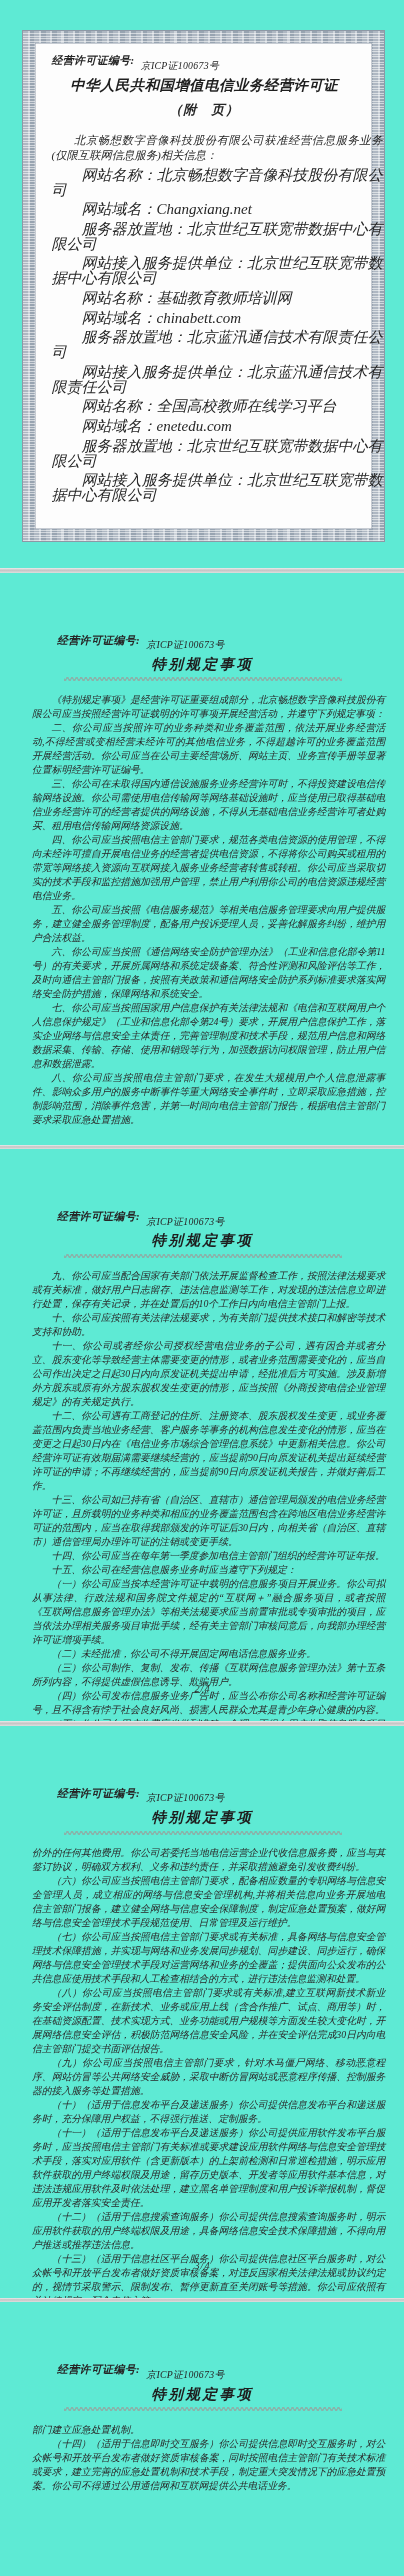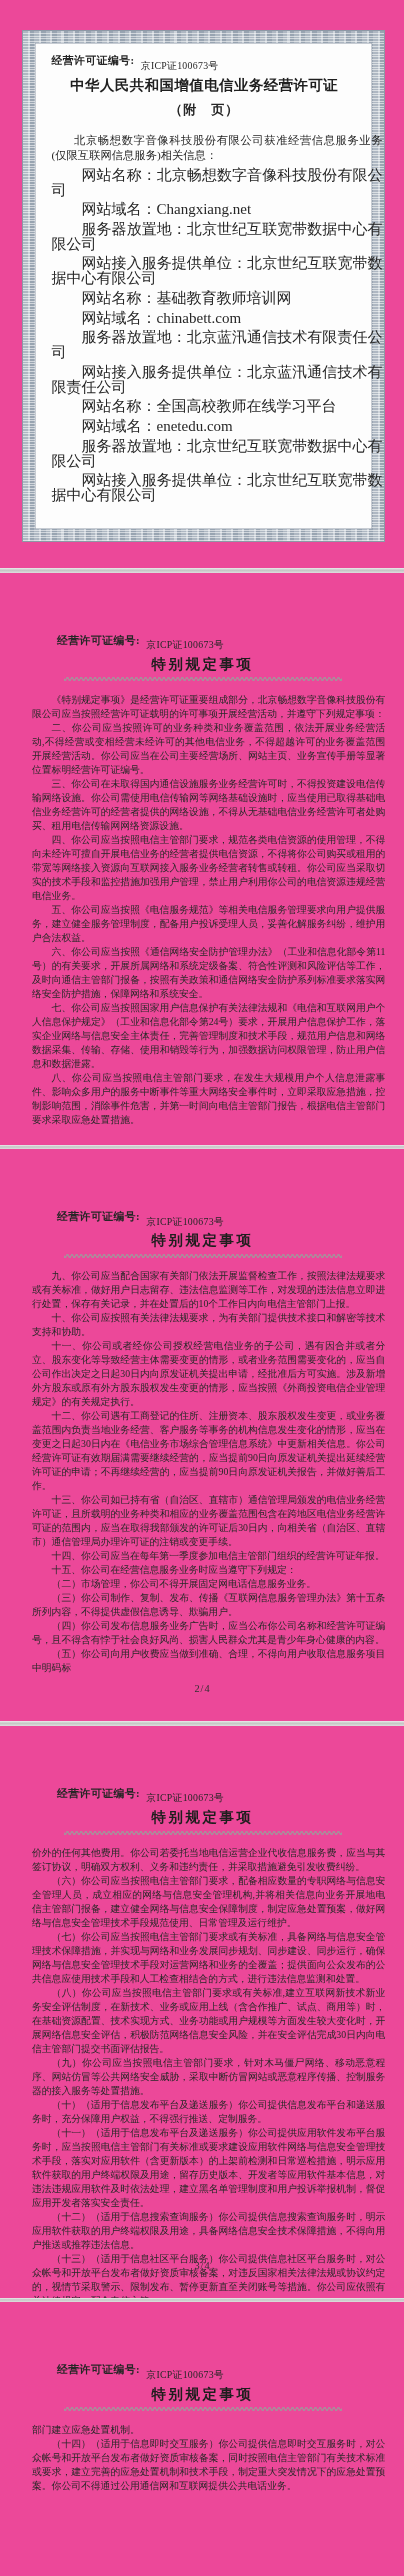--- a/index.html
+++ b/index.html
@@ -2,21 +2,21 @@
 <html style="font-size:8.2px"><head>
 <meta charset="utf-8">
 <style>
   html,body{margin:0;padding:0;background:#ffffff;}
   .canvas{
     position:relative;width:405px;height:2873px;margin:0 auto;
     background:#fefefe;
     font-family:"Liberation Serif","DejaVu Serif",serif;
     color:#262626;
   }
-  .page{position:relative;overflow:hidden;background:#ec4899;}
+  .page{position:relative;overflow:hidden;background:#5eead4;font-style:italic;}
   .page-cert{height:568px;}
   .page-prov{height:572px;}
   .page-prov.last{height:569px;}
   .page-divider{
     height:4.6px;width:100%;
     background:linear-gradient(180deg,#ececec,#c4c4c4 45%,#dedede);
     box-shadow:0 0.5px 0.5px rgba(0,0,0,.08);
   }
   
   .cert-frame{
@@ -136,21 +136,22 @@
       <div class="zigzag"></div>
     </div>
     <div class="prov-body">
         <p>九、你公司应当配合国家有关部门依法开展监督检查工作，按照法律法规要求或有关标准，做好用户日志留存、违法信息监测等工作，对发现的违法信息立即进行处置，保存有关记录，并在处置后的10个工作日内向电信主管部门上报。</p>
         <p>十、你公司应按照有关法律法规要求，为有关部门提供技术接口和解密等技术支持和协助。</p>
         <p>十一、你公司或者经你公司授权经营电信业务的子公司，遇有因合并或者分立、股东变化等导致经营主体需要变更的情形，或者业务范围需要变化的，应当自公司作出决定之日起30日内向原发证机关提出申请，经批准后方可实施。涉及新增外方股东或原有外方股东股权发生变更的情形，应当按照《外商投资电信企业管理规定》的有关规定执行。</p>
         <p>十二、你公司遇有工商登记的住所、注册资本、股东股权发生变更，或业务覆盖范围内负责当地业务经营、客户服务等事务的机构信息发生变化的情形，应当在变更之日起30日内在《电信业务市场综合管理信息系统》中更新相关信息。你公司经营许可证有效期届满需要继续经营的，应当提前90日向原发证机关提出延续经营许可证的申请；不再继续经营的，应当提前90日向原发证机关报告，并做好善后工作。</p>
         <p>十三、你公司如已持有省（自治区、直辖市）通信管理局颁发的电信业务经营许可证，且所载明的业务种类和相应的业务覆盖范围包含在跨地区电信业务经营许可证的范围内，应当在取得我部颁发的许可证后30日内，向相关省（自治区、直辖市）通信管理局办理许可证的注销或变更手续。</p>
         <p>十四、你公司应当在每年第一季度参加电信主管部门组织的经营许可证年报。</p>
         <p>十五、你公司在经营信息服务业务时应当遵守下列规定：</p>
-        <p>（二）市场管理，你公司不得开展固定网电话信息服务业务。</p>
+        <p>（一）你公司应当按本经营许可证中载明的信息服务项目开展业务。你公司拟从事法律、行政法规和国务院文件规定的“互联网＋”融合服务项目，或者按照《互联网信息服务管理办法》等相关法规要求应当前置审批或专项审批的项目，应当依法办理相关服务项目审批手续，经有关主管部门审核同意后，向我部办理经营许可证增项手续。</p>
+        <p>（二）未经批准，你公司不得开展固定网电话信息服务业务。</p>
         <p>（三）你公司制作、复制、发布、传播《互联网信息服务管理办法》第十五条所列内容，不得提供虚假信息诱导、欺骗用户。</p>
         <p>（四）你公司发布信息服务业务广告时，应当公布你公司名称和经营许可证编号，且不得含有悖于社会良好风尚、损害人民群众尤其是青少年身心健康的内容。</p>
         <p>（五）你公司向用户收费应当做到准确、合理，不得向用户收取信息服务项目中明码标</p>
       </div>
     <div class="page-num">2/4</div>
   </section>
 
   <div class="page-divider"></div>
 
   <section class="page page-prov">

